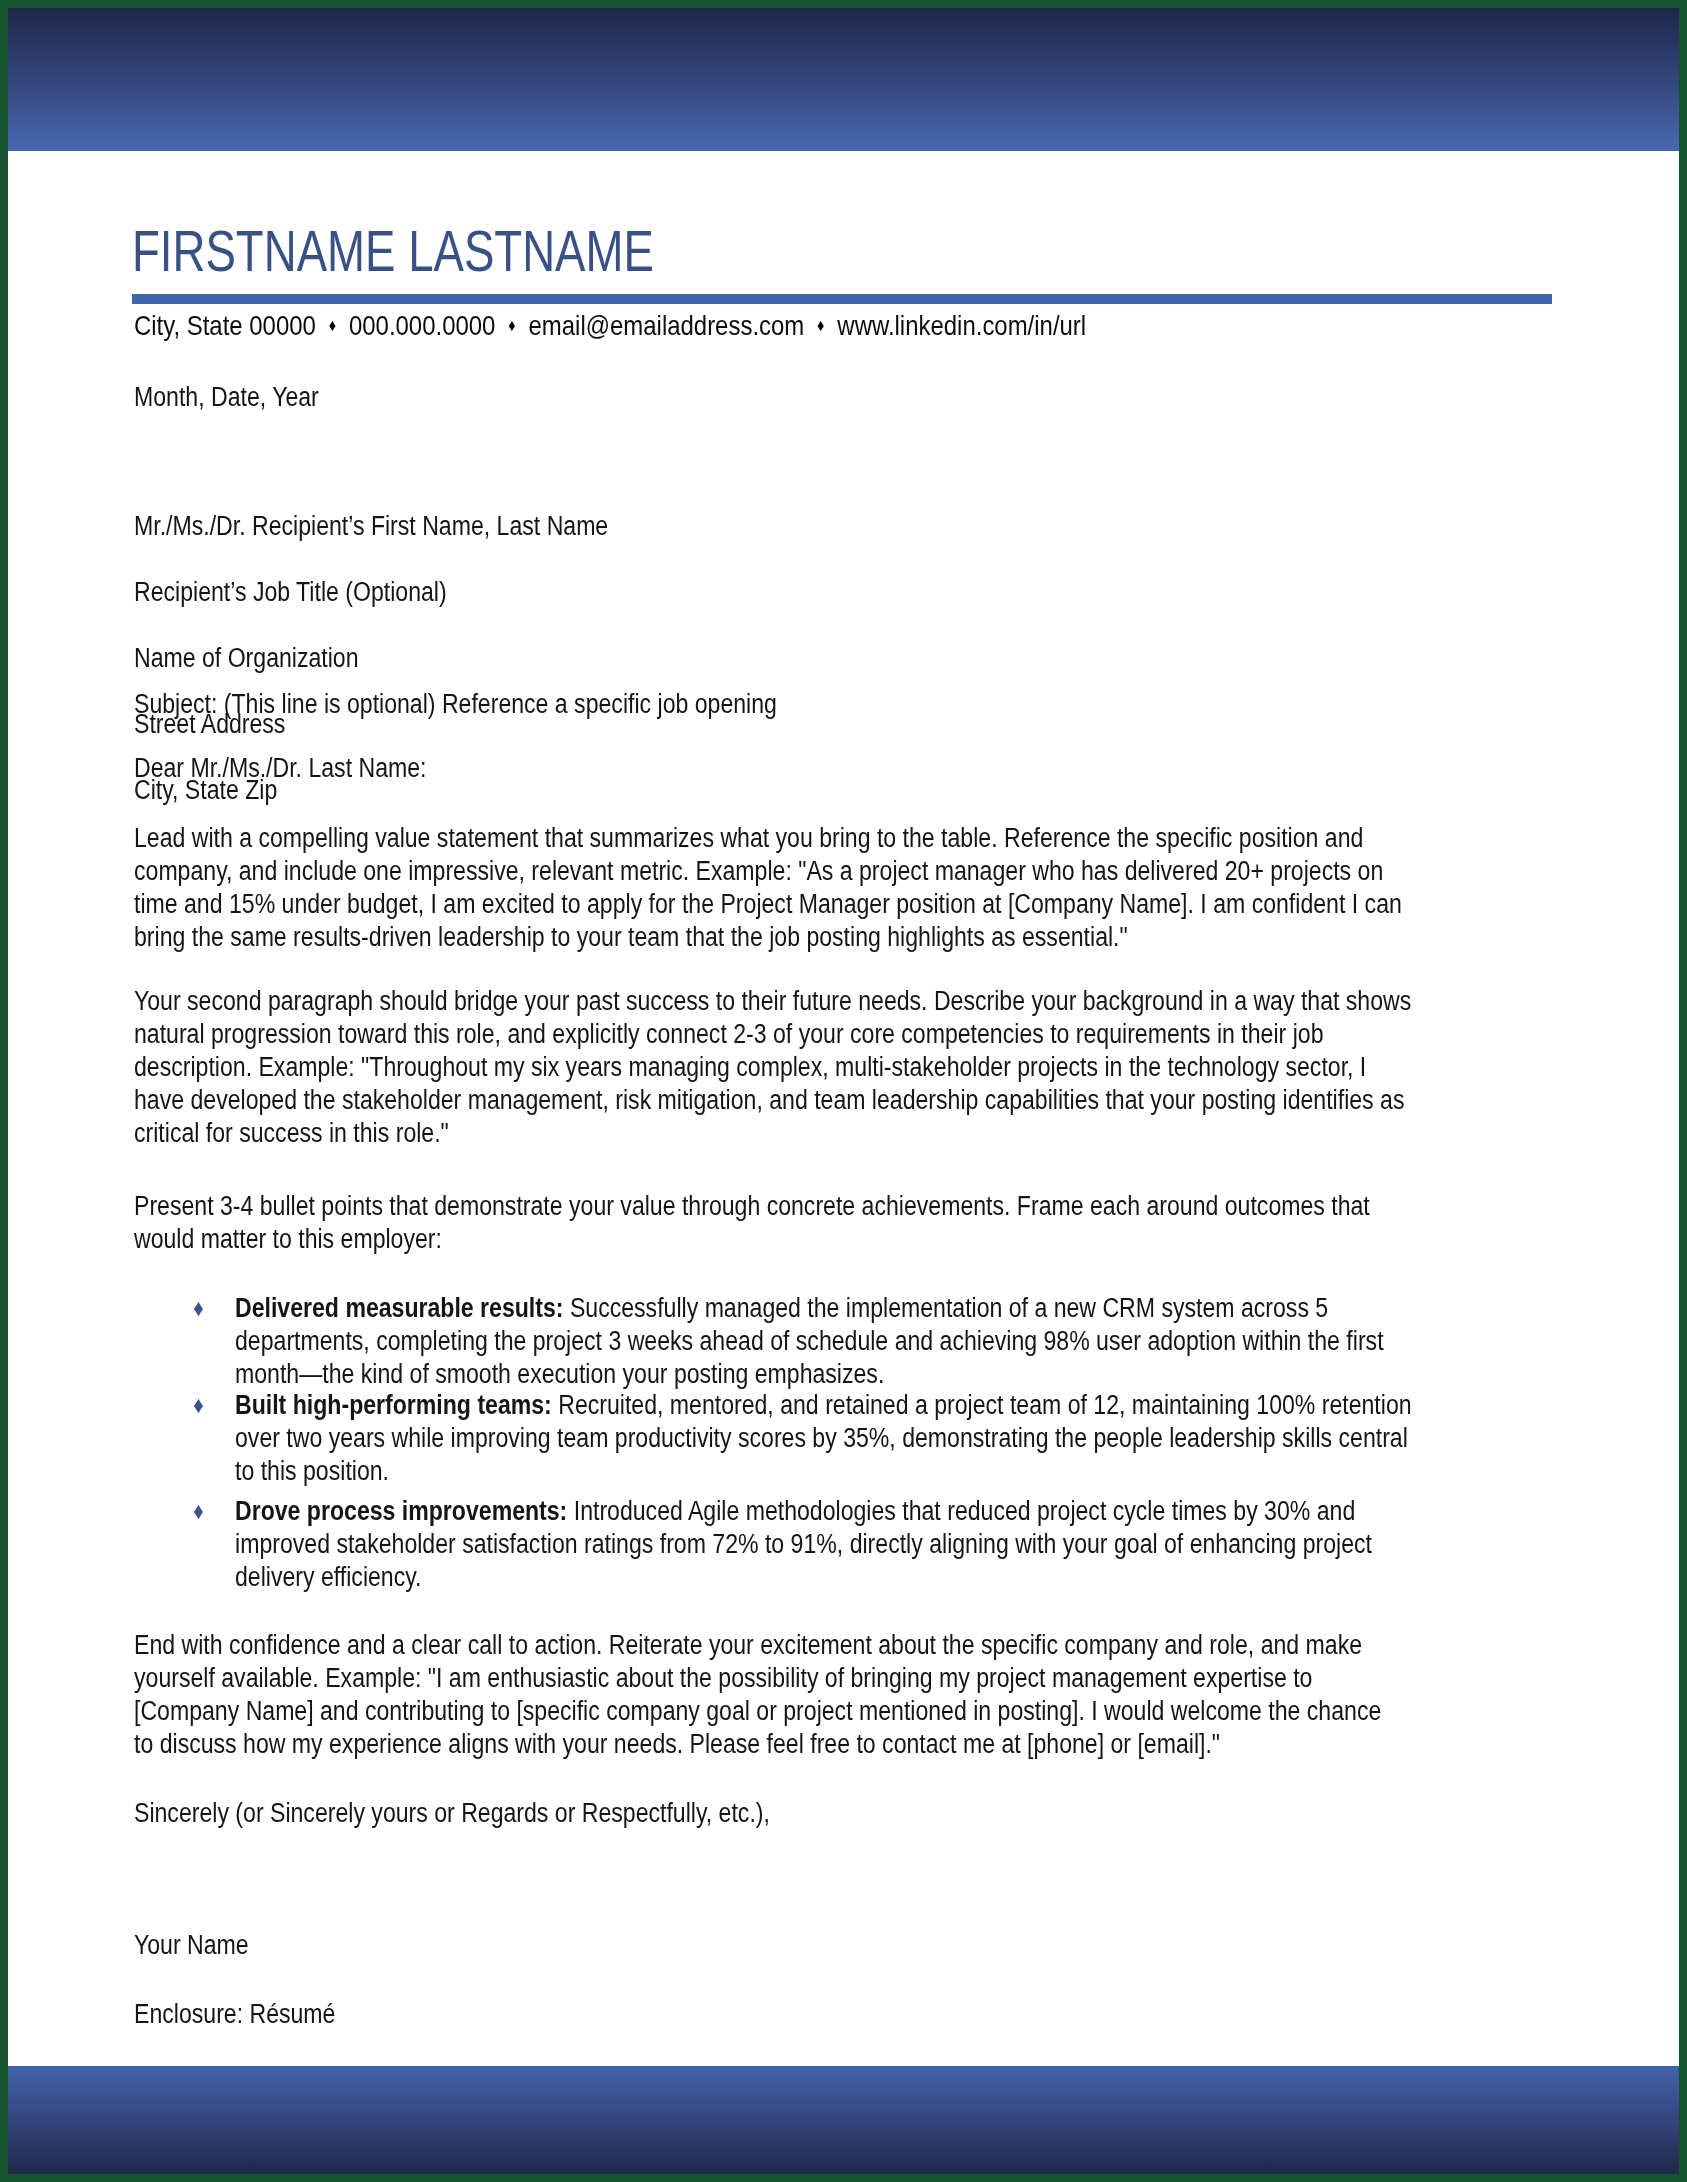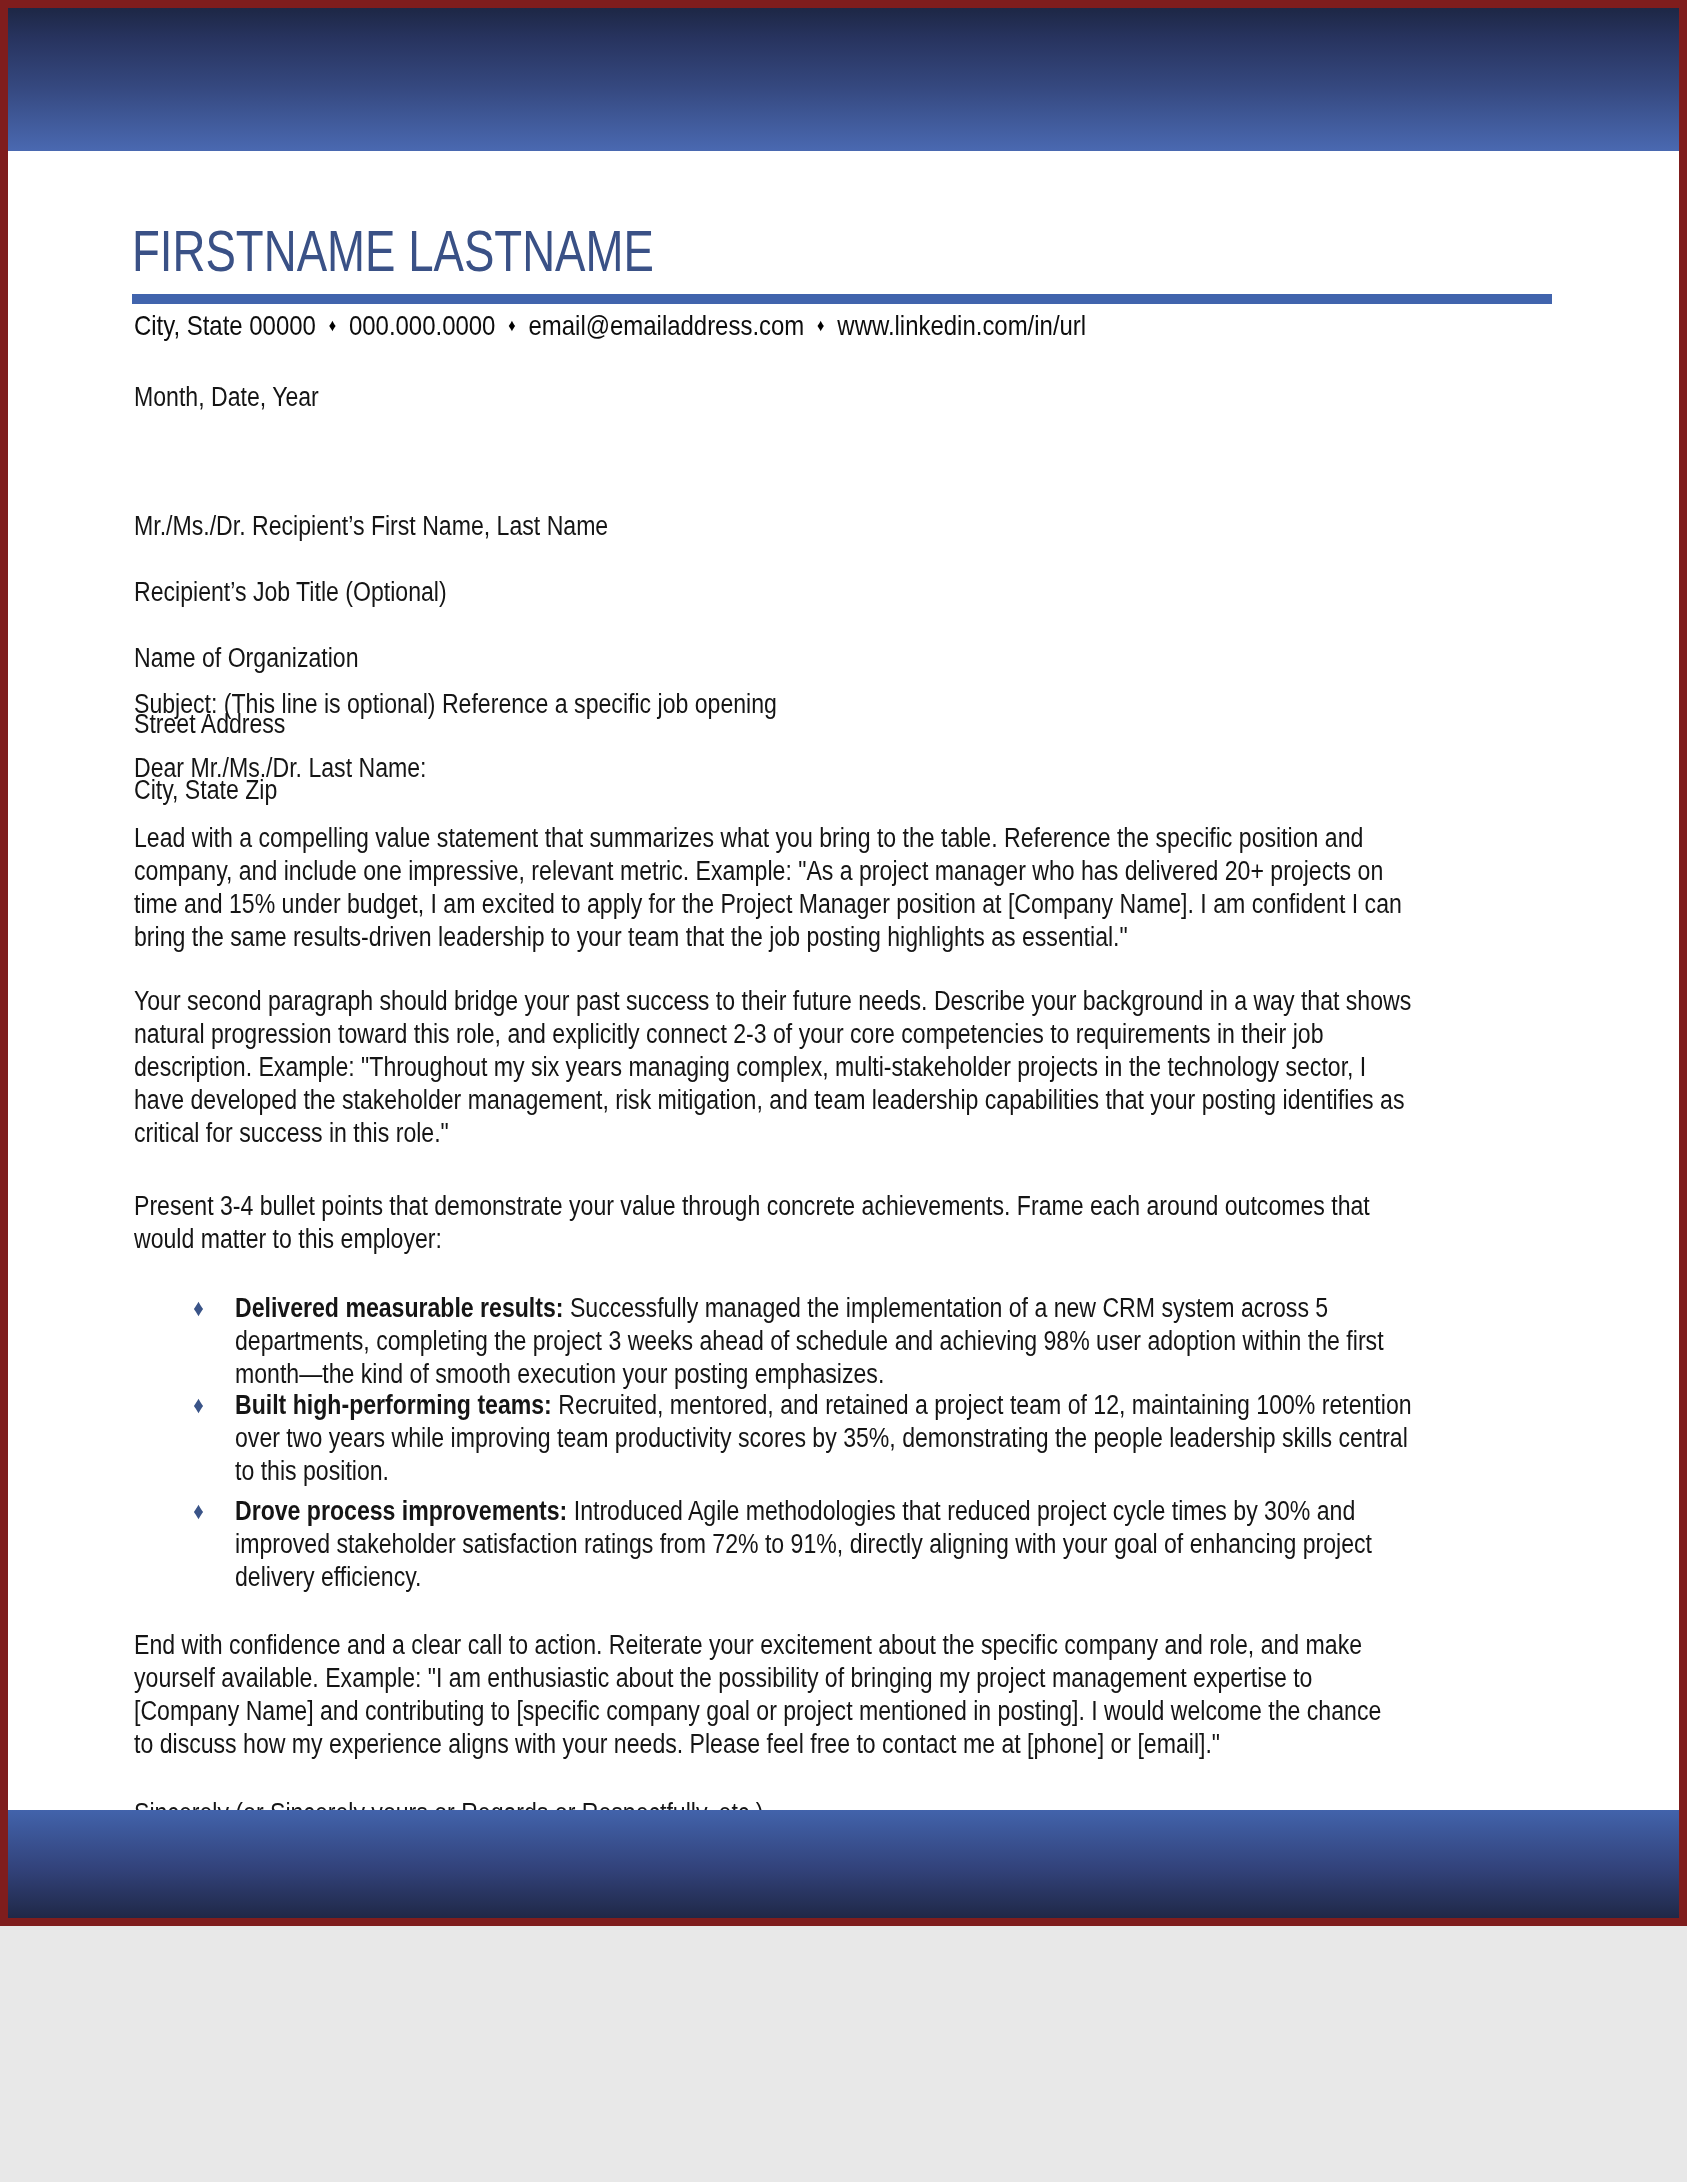--- a/index.html
+++ b/index.html
@@ -1,18 +1,18 @@
 <!DOCTYPE html>
 <html><head>
 <meta charset="utf-8">
 <style>
   html,body { margin:0; padding:0; background:#e8e8e8; }
   .page {
-    position:relative; width:1687px; height:1926px;
-    background:#7f1d1d;
+    position:relative; width:1687px; height:2182px;
+    background:#14532d;
     font-family:"Liberation Sans", sans-serif;
     overflow:hidden;
   }
   .paper {
     position:absolute; left:8px; top:8px; right:8px; bottom:8px;
     background:#ffffff; overflow:hidden;
   }
   .band-top {
     position:absolute; left:0; top:0; width:100%; height:143px;
     background:linear-gradient(180deg, #1d2745 0%, #27335e 20%, #35487f 55%, #4a69b1 100%);

